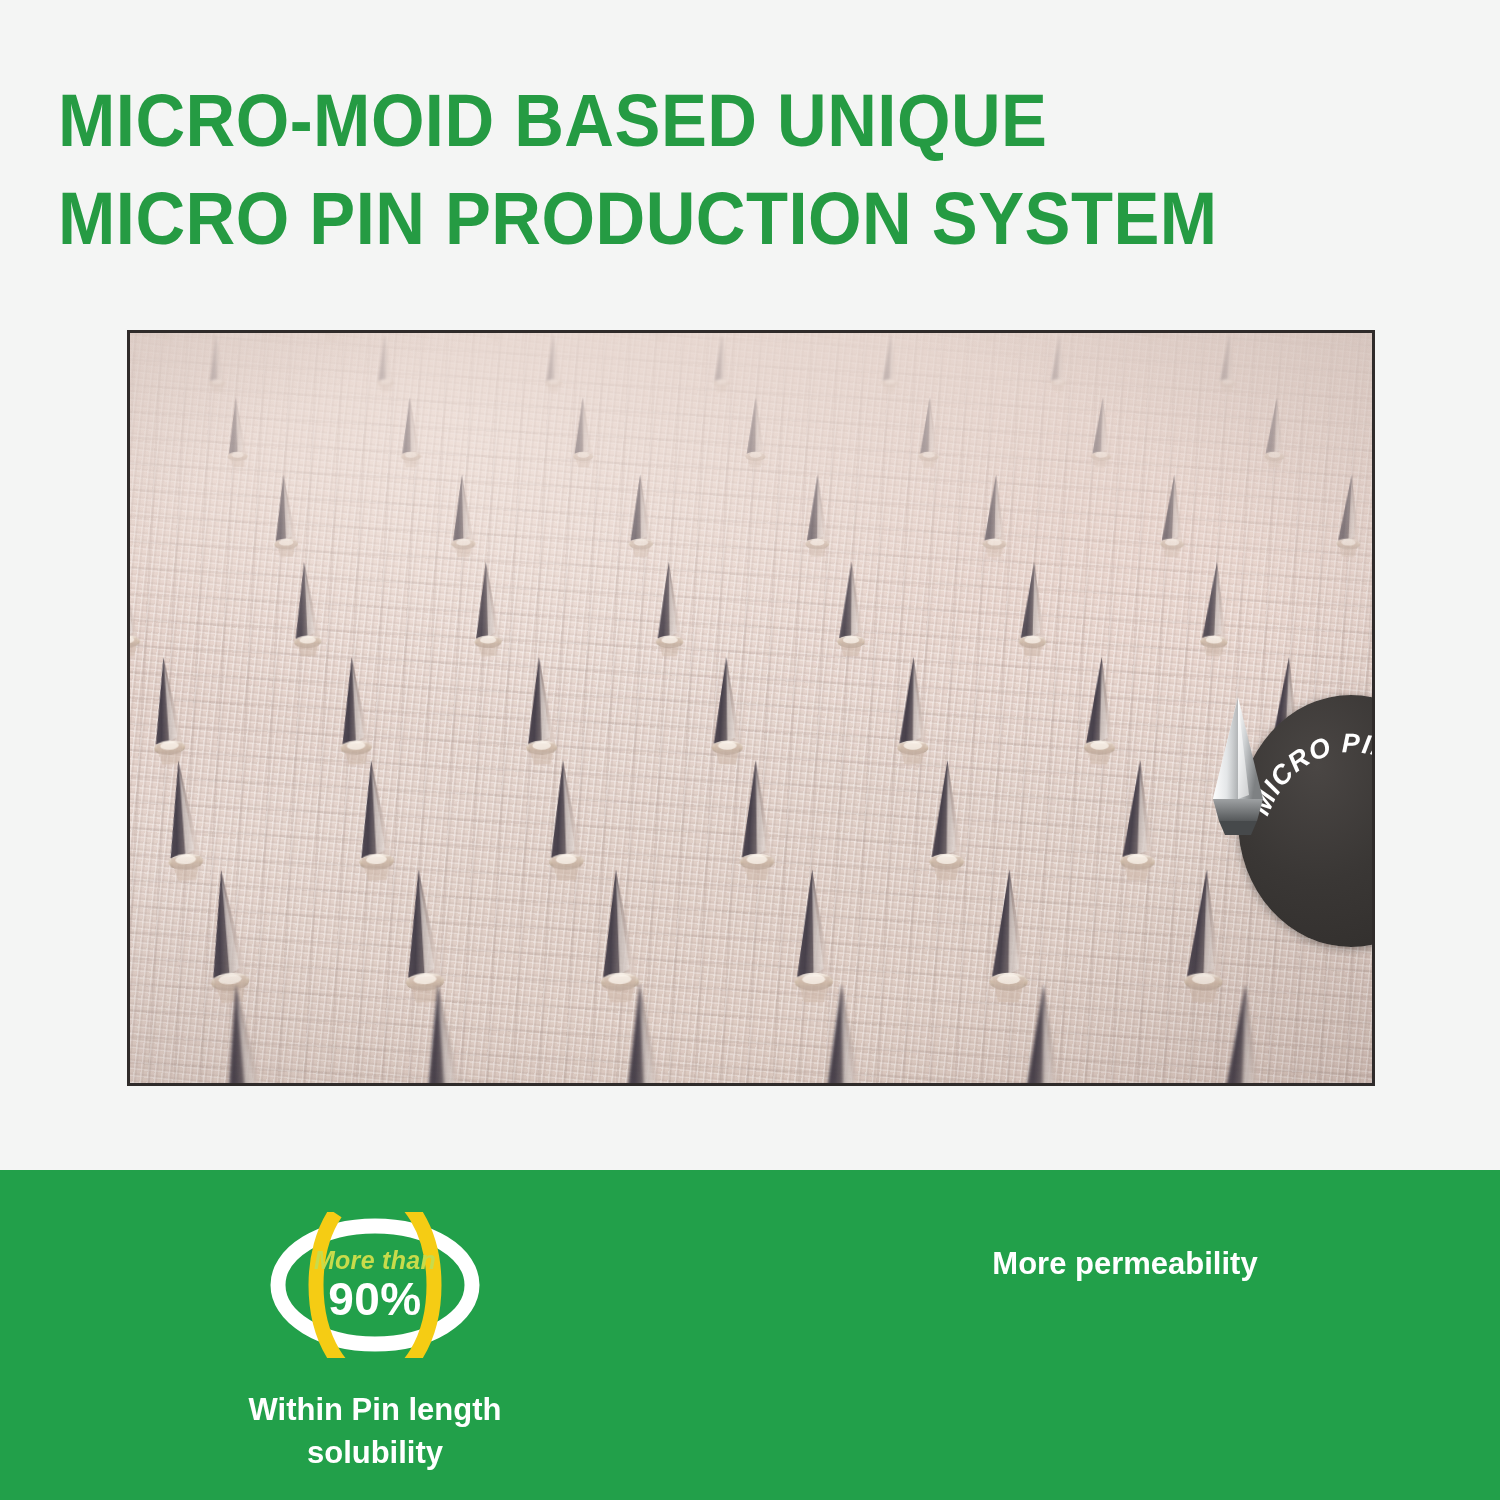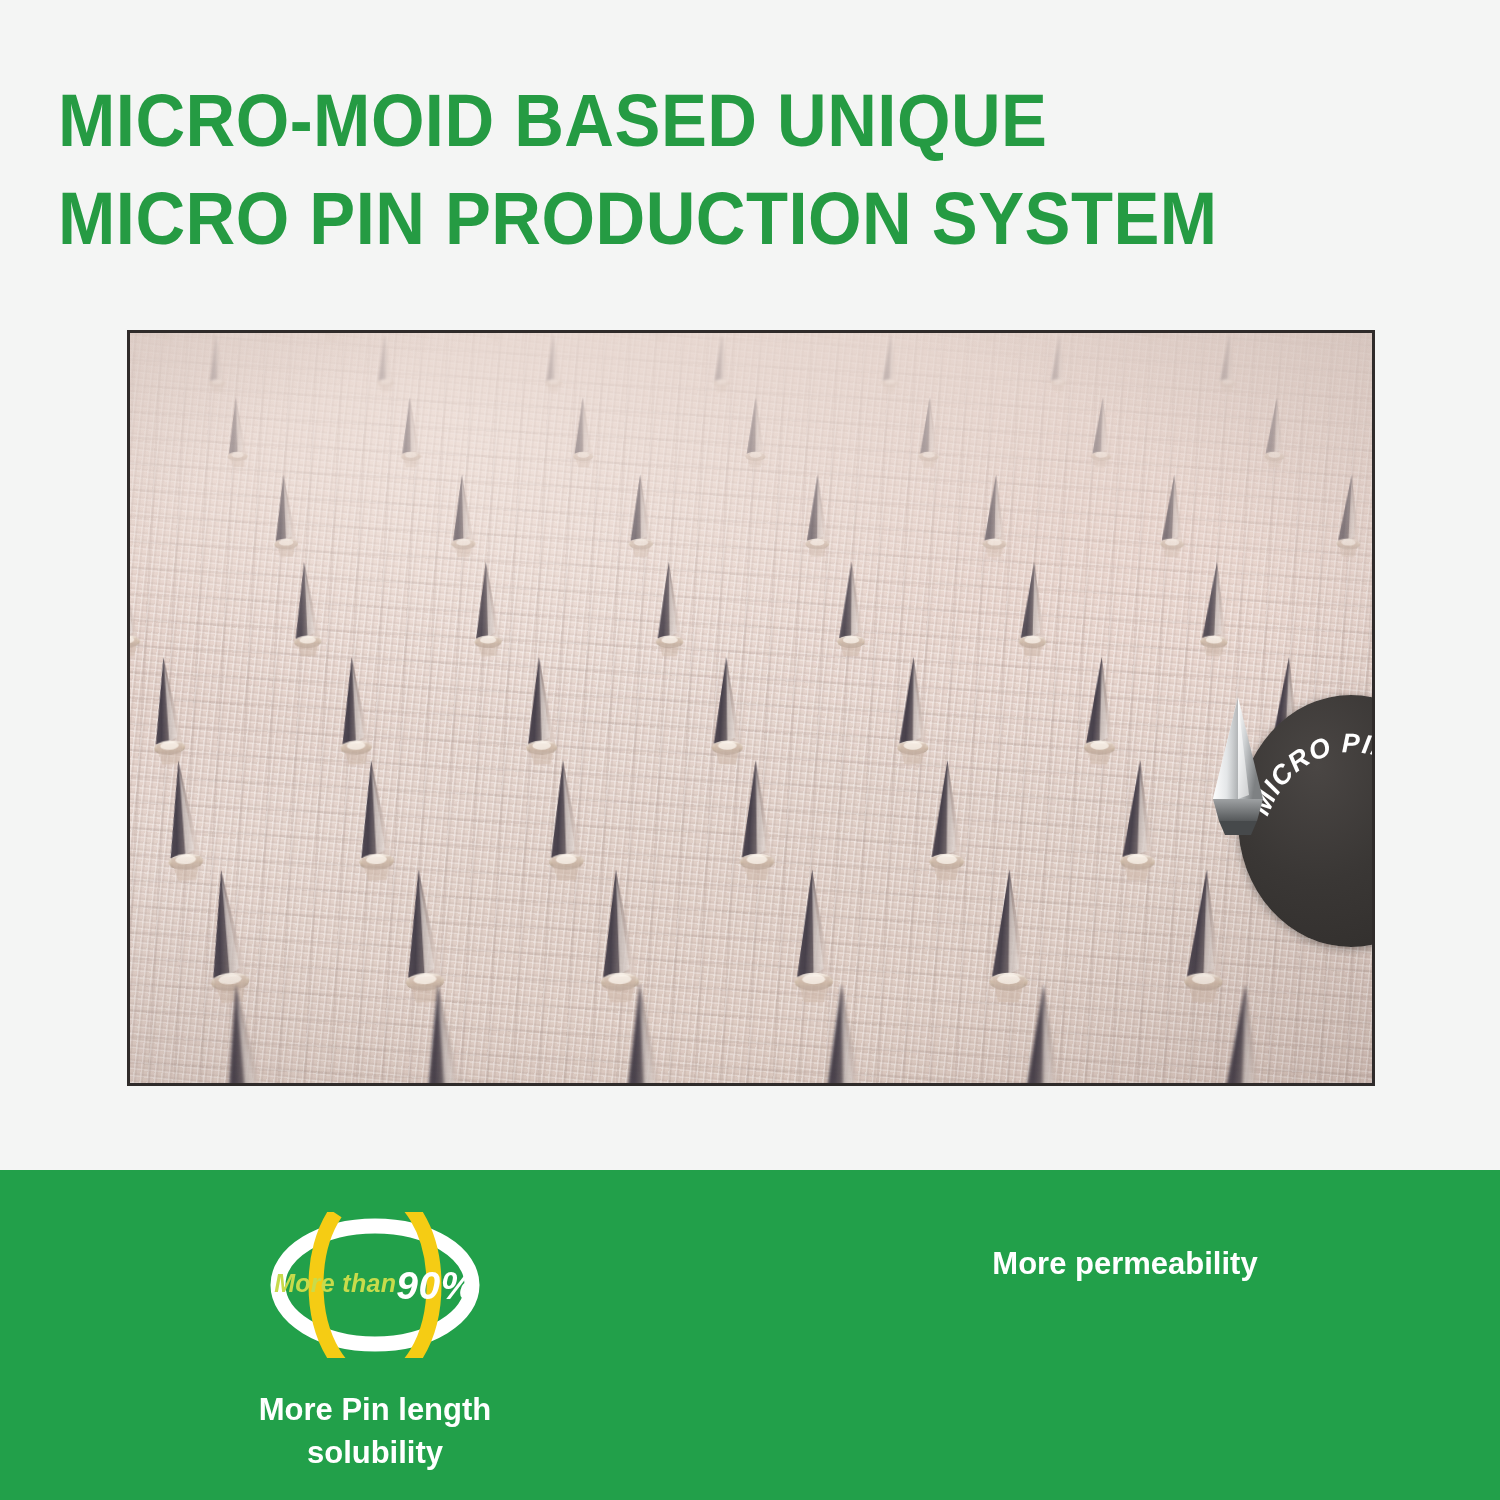--- a/index.html
+++ b/index.html
@@ -146,40 +146,40 @@
   .ring-wrap {
     position: relative;
     width: 222px;
     height: 146px;
   }
   .ring-wrap svg { position: absolute; left: 0; top: 0; }
   .ring-text {
     position: absolute;
     inset: 0;
     display: flex;
-    flex-direction: row;
+    flex-direction: column;
     align-items: center;
     justify-content: center;
     line-height: 1;
   }
   .ring-pre {
     color: #C8DB4B;
     font-size: 25px;
     font-weight: bold;
     font-style: italic;
     letter-spacing: 0.3px;
     margin-bottom: 3px;
   }
   .ring-value {
     color: #FFFFFF;
     font-size: 47px;
     font-weight: bold;
     letter-spacing: 0.5px;
   }
-  .ring-value.has-pre { font-size: 39px; font-style: italic; }
+  .ring-value.has-pre { font-size: 46px; }
   .stat-label {
     margin-top: 30px;
     color: #FFFFFF;
     font-size: 31px;
     font-weight: bold;
     text-align: center;
     line-height: 43px;
     max-width: 430px;
   }
   .stat-sub {
@@ -1706,21 +1706,21 @@
       <svg viewBox="0 0 222 146" width="222" height="146">
         <ellipse class="ring-track" cx="111" cy="73" rx="97" ry="59" fill="none" stroke="#FFFFFF" stroke-width="15"></ellipse>
         <ellipse class="ring-fill" cx="111" cy="73" rx="97" ry="59" fill="none" stroke="#F5CC14" stroke-width="15" stroke-linecap="butt" transform="rotate(-90 111 73)" stroke-dasharray="447.64721253614465 49.738579170682726"></ellipse>
       </svg>
       <div class="ring-text">
         <div class="ring-pre">More than</div>
         <div class="ring-value has-pre">90%</div>
       </div>
     </div>
     <div class="stat-label">
-      <div>More Pin length</div>
+      <div>Within Pin length</div>
       <div>solubility</div>
     </div>
   </div>
 
   <div class="stat">
     <div class="stat-label">
       <div>More permeability</div>
     </div>
   </div>
 

